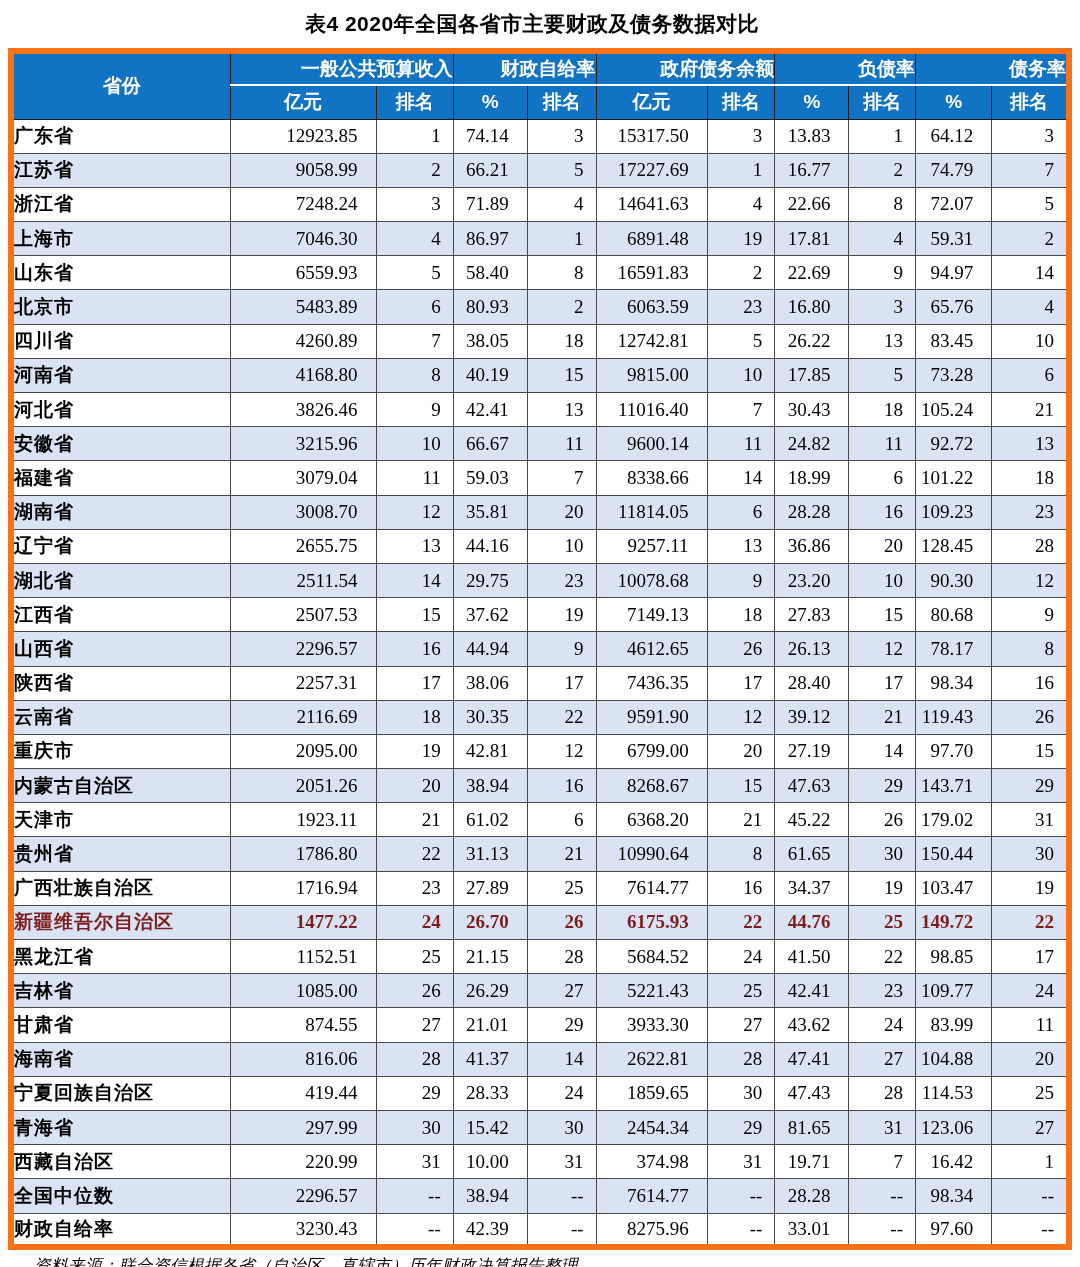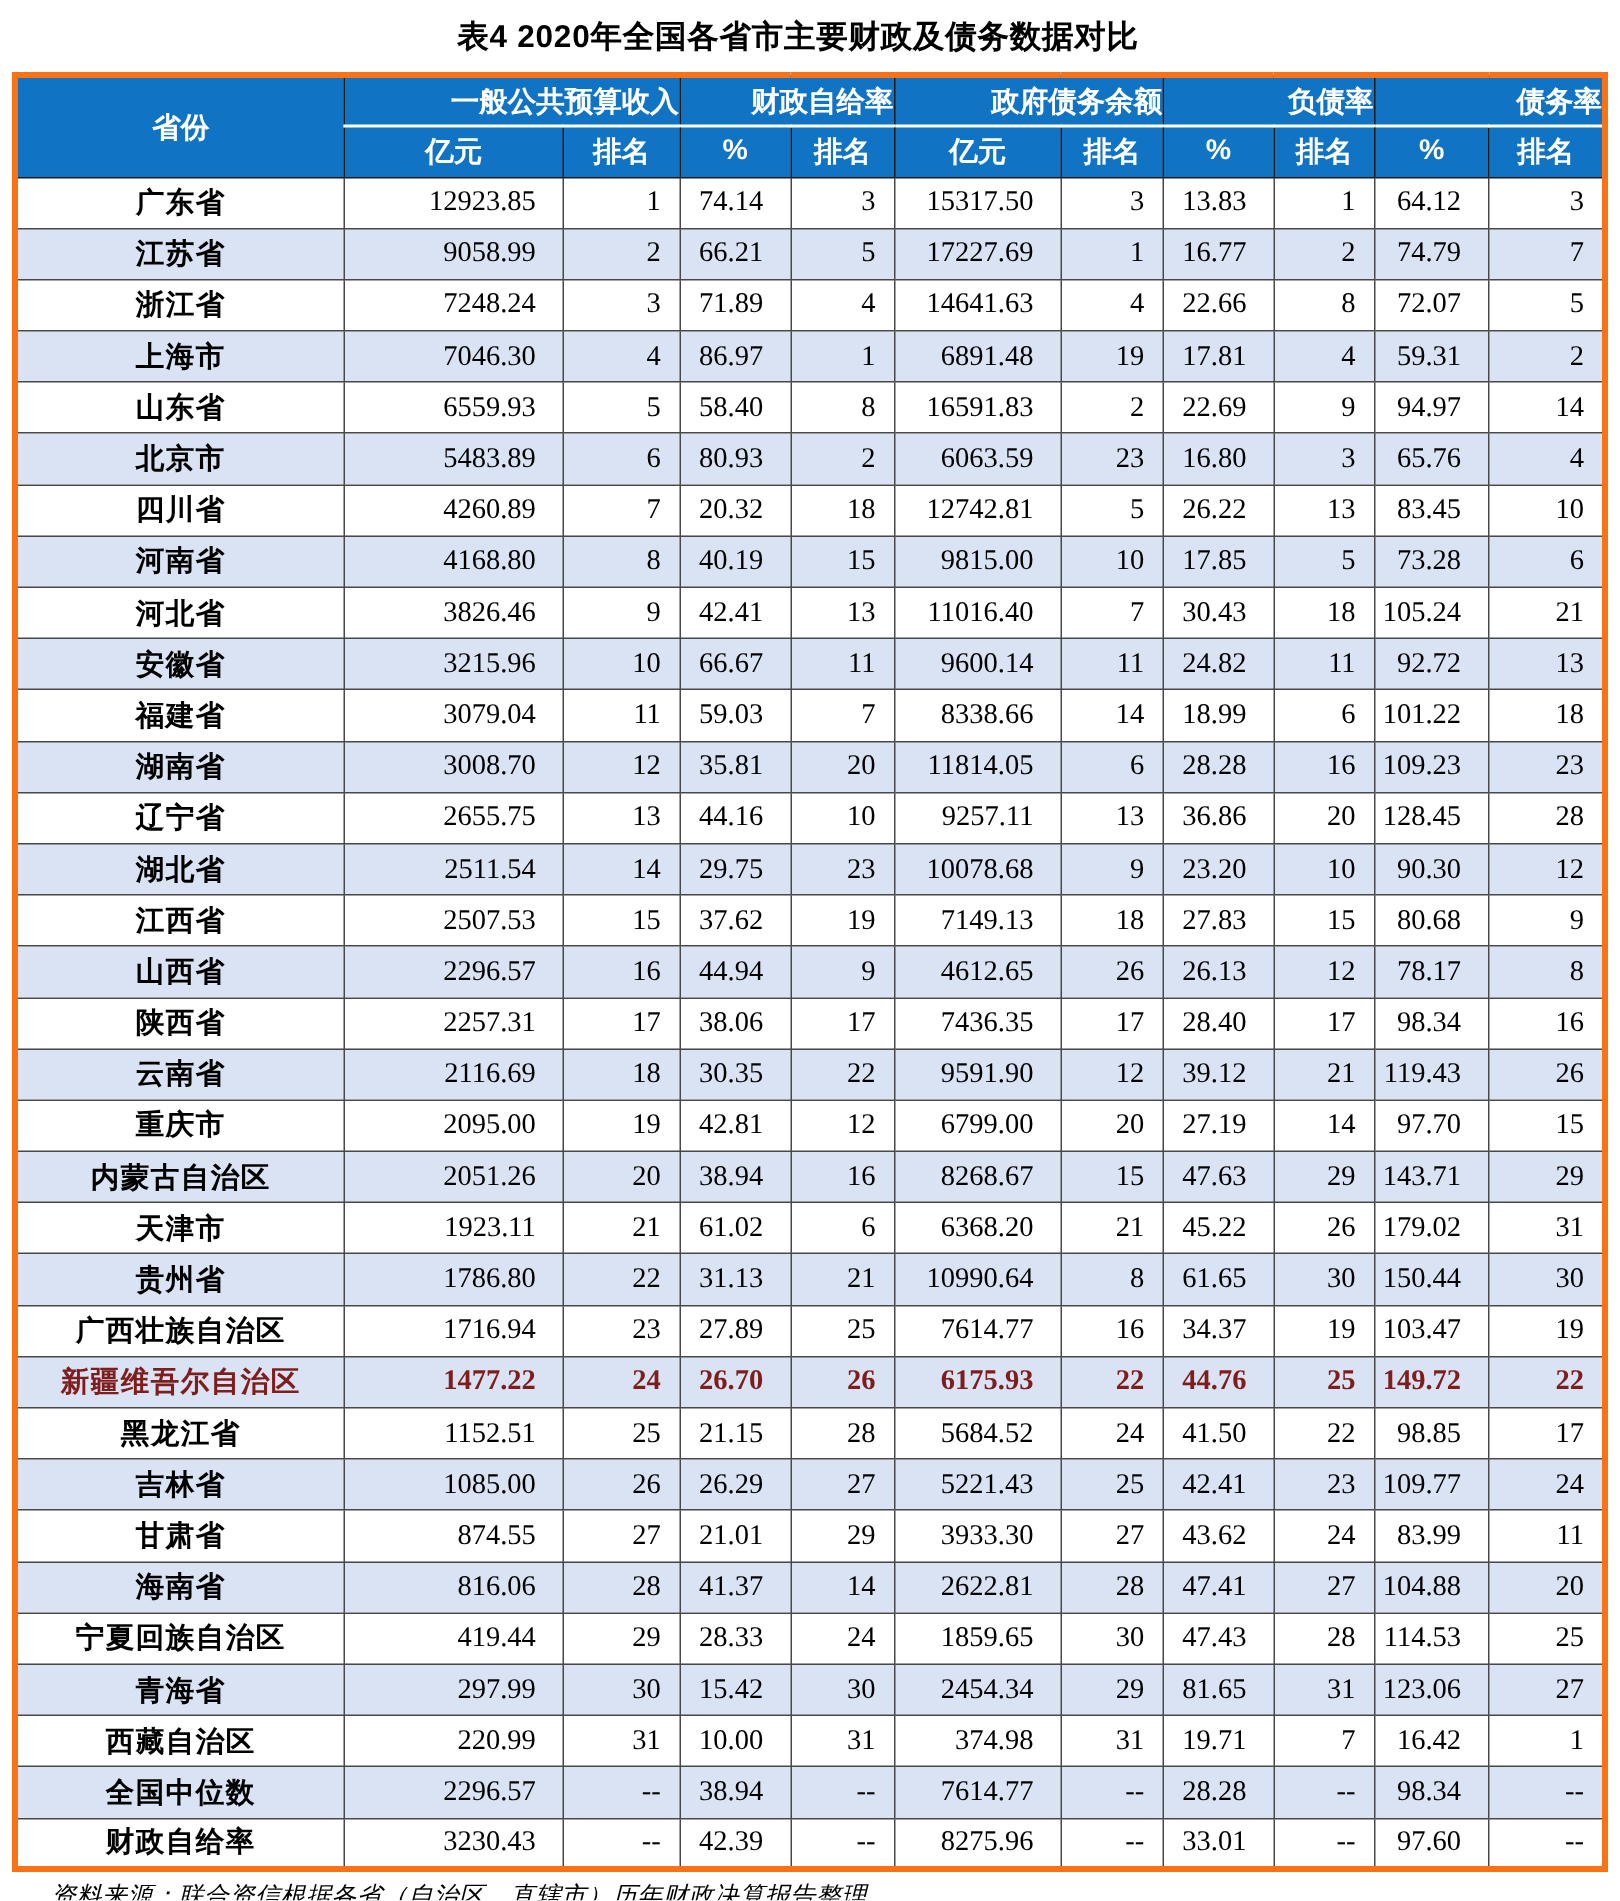--- a/index.html
+++ b/index.html
@@ -19,21 +19,21 @@
     font-weight: bold;
     color: #000000;
     padding: 4px 0 10px 0;
     letter-spacing: 0.5px;
     font-family: "Liberation Sans", sans-serif;
   }
   table.data {
     width: 1064px;
     border-collapse: collapse;
     table-layout: fixed;
-    border: 4px solid #f97316;
+    border: 6px solid #f97316;
   }
   
   col.c-prov  { width: 20.7%; }
   col.c-rev   { width: 13.8%; }
   col.c-revr  { width: 7.3%; }
   col.c-self  { width: 7.0%; }
   col.c-selfr { width: 6.5%; }
   col.c-debt  { width: 10.5%; }
   col.c-debtr { width: 6.4%; }
   col.c-liab  { width: 7.0%; }
@@ -58,21 +58,20 @@
   tbody td {
     height: 34.2px;
     border: 1.5px solid #484848;
     font-size: 19px;
     color: #000000;
     vertical-align: middle;
     background: #ffffff;
   }
   tbody tr.alt td { background: #DAE3F3; }
   td.province {
-    text-align: center;
     font-weight: bold;
     font-family: "Liberation Sans", sans-serif;
     letter-spacing: 1px;
   }
   td.num, td.rank {
     text-align: right;
     font-family: "Liberation Serif", "DejaVu Serif", serif;
   }
   td.num  { padding-right: 18px; }
   td.rank { padding-right: 12px; }
@@ -205,21 +204,21 @@
     <td class="rank">23</td>
     <td class="num">16.80</td>
     <td class="rank">3</td>
     <td class="num">65.76</td>
     <td class="rank">4</td>
   </tr>
         <tr>
     <td class="province">四川省</td>
     <td class="num">4260.89</td>
     <td class="rank">7</td>
-    <td class="num">20.32</td>
+    <td class="num">38.05</td>
     <td class="rank">18</td>
     <td class="num">12742.81</td>
     <td class="rank">5</td>
     <td class="num">26.22</td>
     <td class="rank">13</td>
     <td class="num">83.45</td>
     <td class="rank">10</td>
   </tr>
         <tr class="alt">
     <td class="province">河南省</td>

